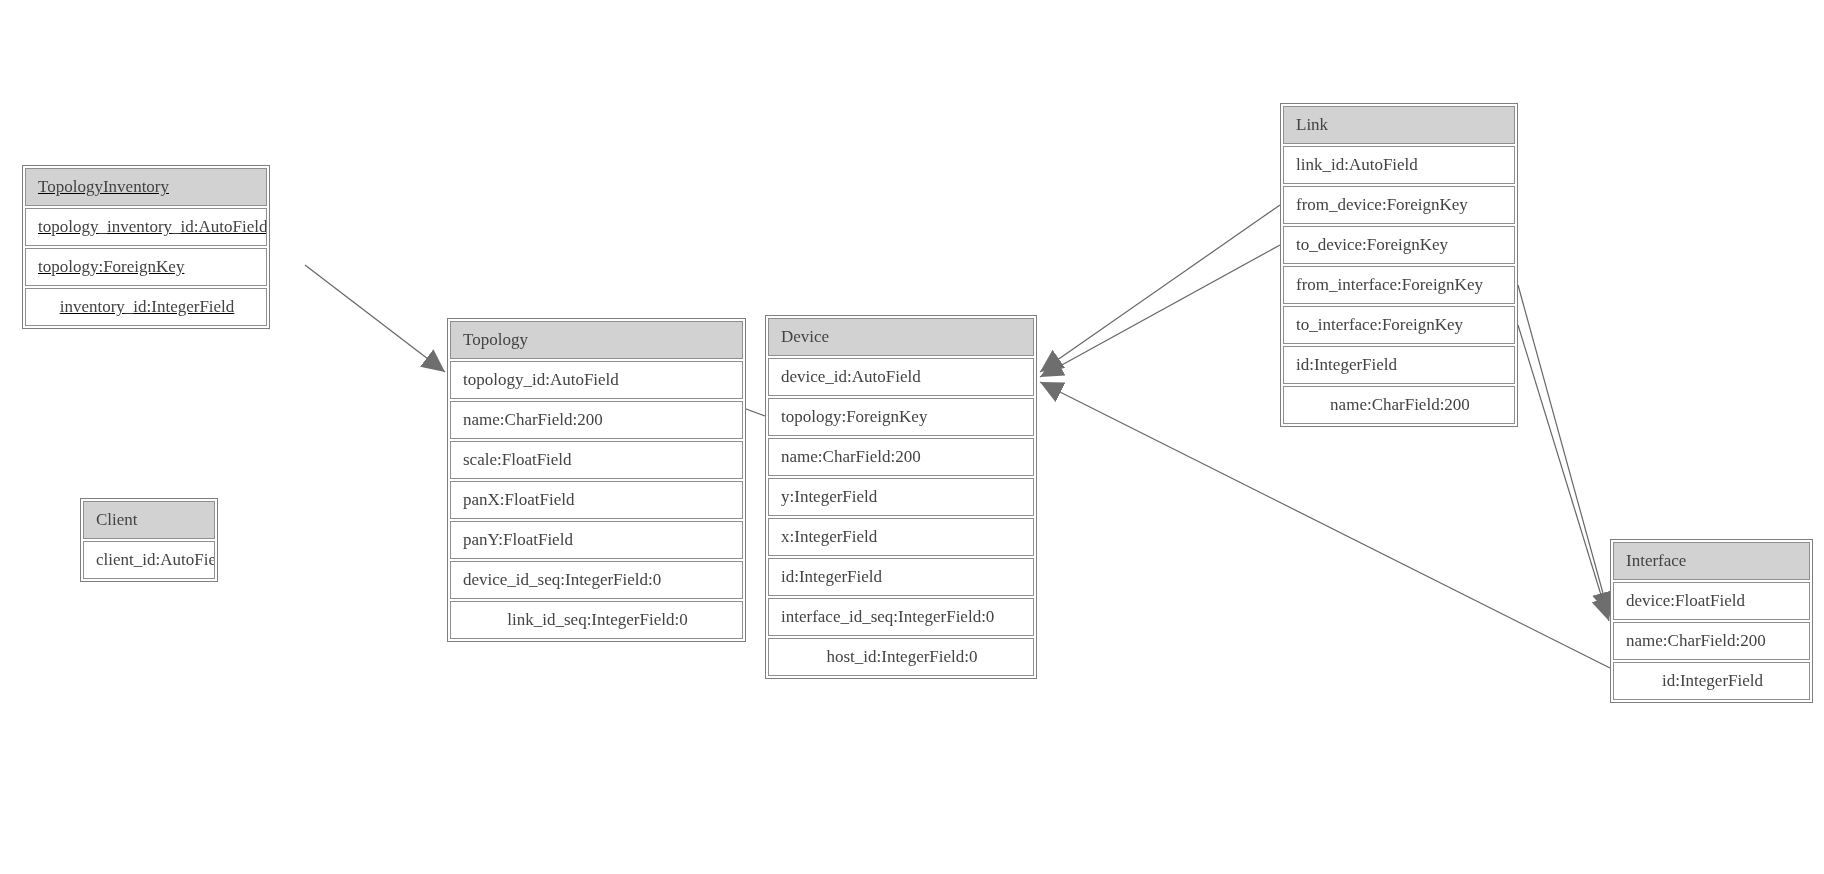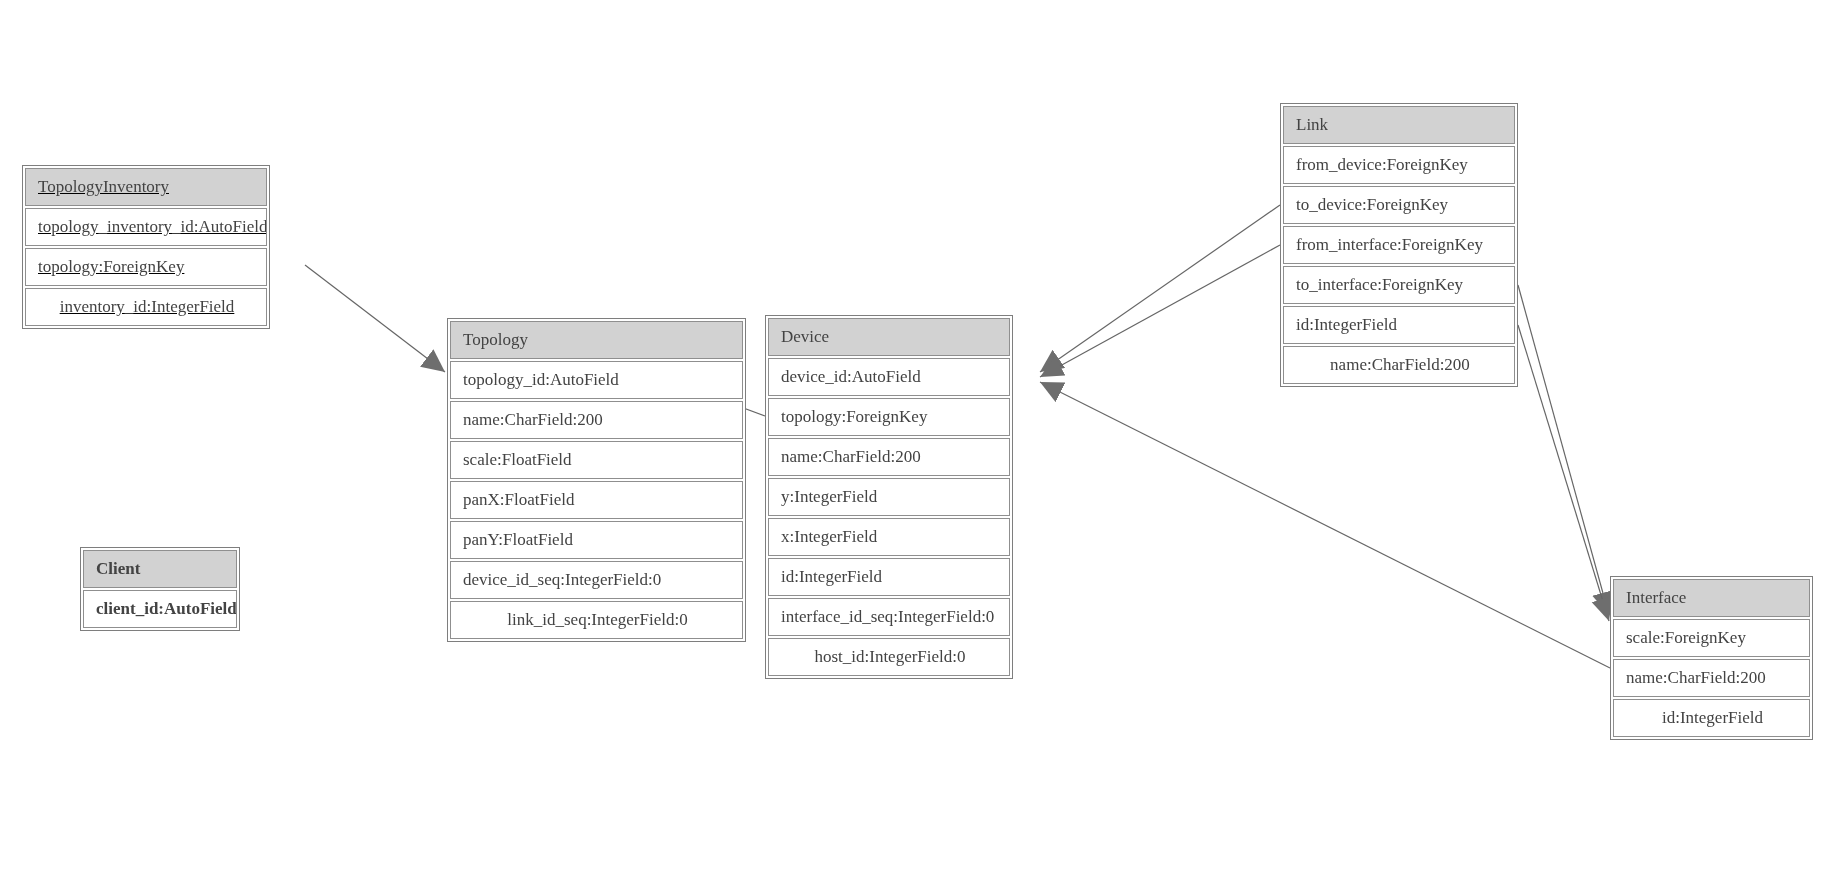--- a/index.html
+++ b/index.html
@@ -78,43 +78,44 @@
     <div class="entity" style="left: 447px; top: 318px; width: 299px;">
       <div class="cell header">Topology</div>
       <div class="cell">topology_id:AutoField</div>
       <div class="cell">name:CharField:200</div>
       <div class="cell">scale:FloatField</div>
       <div class="cell">panX:FloatField</div>
       <div class="cell">panY:FloatField</div>
       <div class="cell">device_id_seq:IntegerField:0</div>
       <div class="cell">link_id_seq:IntegerField:0</div>
     </div>
-    <div class="entity" style="left: 80px; top: 547px; width: 160px; font-weight: bold;">
+    <div class="entity" style="left: 80px; top: 498px; width: 138px;">
       <div class="cell header">Client</div>
       <div class="cell">client_id:AutoField</div>
     </div>
-    <div class="entity" style="left: 765px; top: 315px; width: 248px;">
+    <div class="entity" style="left: 765px; top: 315px; width: 272px;">
       <div class="cell header">Device</div>
       <div class="cell">device_id:AutoField</div>
       <div class="cell">topology:ForeignKey</div>
       <div class="cell">name:CharField:200</div>
       <div class="cell">y:IntegerField</div>
       <div class="cell">x:IntegerField</div>
       <div class="cell">id:IntegerField</div>
       <div class="cell">interface_id_seq:IntegerField:0</div>
       <div class="cell">host_id:IntegerField:0</div>
     </div>
     <div class="entity" style="left: 1280px; top: 103px; width: 238px;">
       <div class="cell header">Link</div>
+      <div class="cell">link_id:AutoField</div>
       <div class="cell">from_device:ForeignKey</div>
       <div class="cell">to_device:ForeignKey</div>
       <div class="cell">from_interface:ForeignKey</div>
       <div class="cell">to_interface:ForeignKey</div>
       <div class="cell">id:IntegerField</div>
       <div class="cell">name:CharField:200</div>
     </div>
-    <div class="entity" style="left: 1610px; top: 576px; width: 203px;">
+    <div class="entity" style="left: 1610px; top: 539px; width: 203px;">
       <div class="cell header">Interface</div>
-      <div class="cell">scale:ForeignKey</div>
+      <div class="cell">device:FloatField</div>
       <div class="cell">name:CharField:200</div>
       <div class="cell">id:IntegerField</div>
     </div>
   </div>
 
 </body></html>

